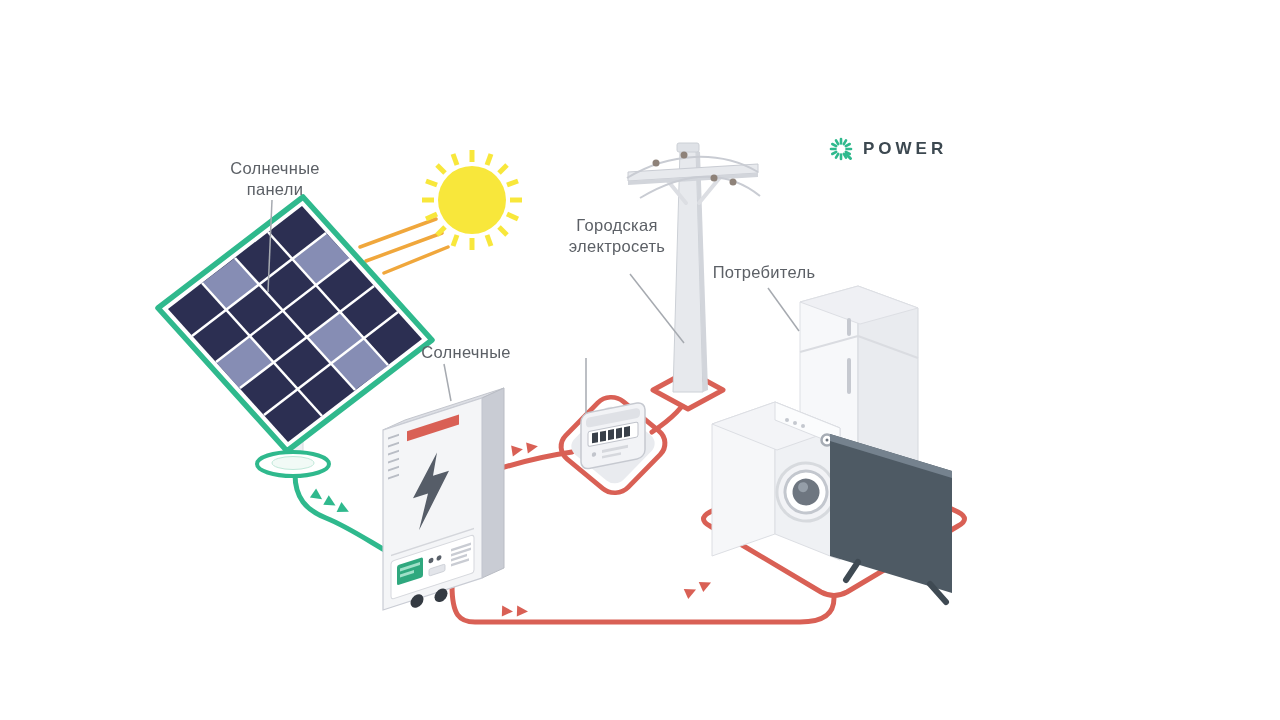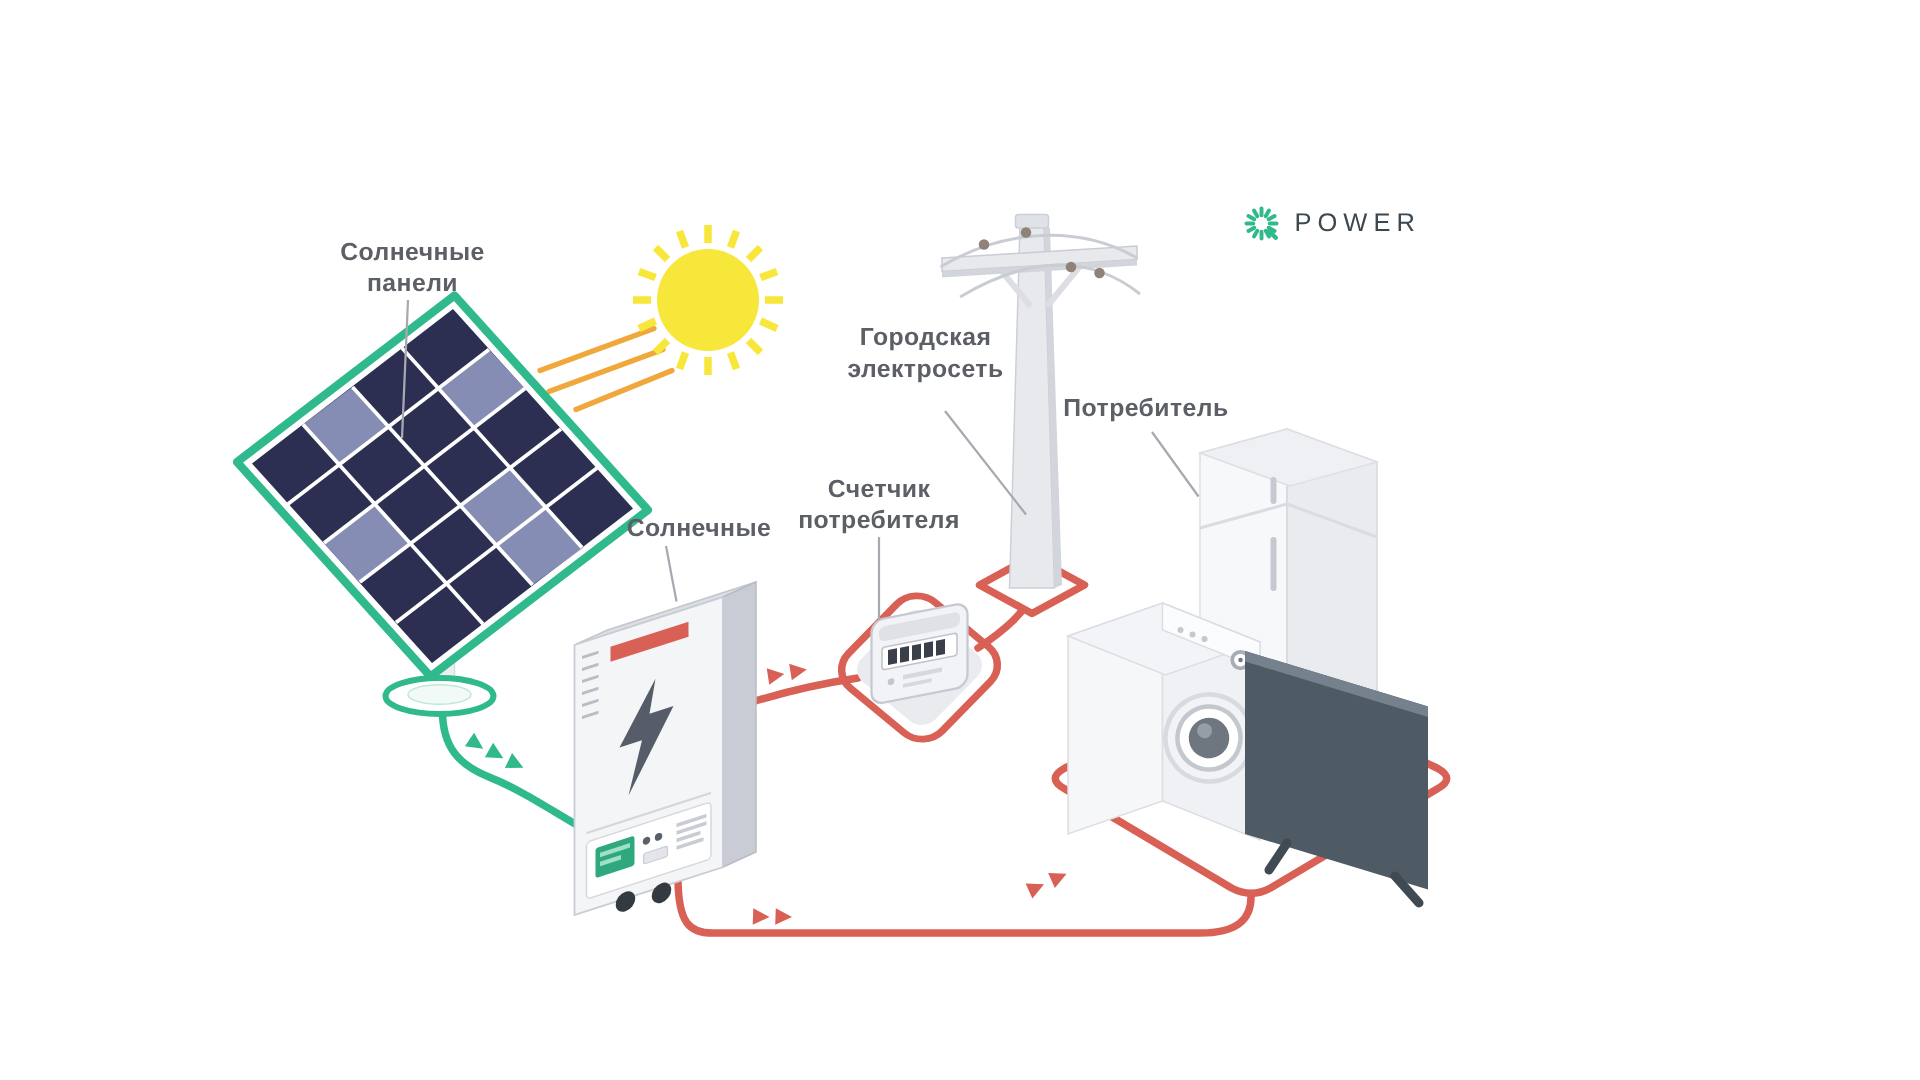--- a/index.html
+++ b/index.html
@@ -5,24 +5,24 @@
   :root{
     --green:#2fb98d; --red:#d96055; --sun-yellow:#f8e73b; --ray-orange:#f0a73c;
     --panel-cell-dark:#2c2f52; --panel-cell-light:#9098bf; --tv-screen:#4e5a64;
     --label-text:#5c6066; --logo-text:#3c4850;
   }
   html,body{margin:0;padding:0;background:#fff}
   .stage{position:relative;width:1280px;height:720px;background:#ffffff;overflow:hidden;
          font-family:"Liberation Sans",sans-serif}
   svg.scene{position:absolute;left:0;top:0}
   .label{position:absolute;transform:translateX(-50%);text-align:center;
-         font-size:16.5px;font-weight:700;letter-spacing:.3px;line-height:1.28;
+         font-size:16.5px;font-weight:400;letter-spacing:.3px;line-height:1.28;
          color:var(--label-text);white-space:pre-line}
   .logo{position:absolute;left:826px;top:134px;display:flex;align-items:center;gap:7px}
-  .logo-text{font-size:17px;font-weight:400;letter-spacing:4px;color:var(--logo-text)}
+  .logo-text{font-size:17px;font-weight:700;letter-spacing:4px;color:var(--logo-text)}
 </style>
 </head>
 <body>
 
 <div class="stage">
 
 <svg class="scene" width="1280" height="720" viewBox="0 0 1280 720">
 
   <g>
     <line x1="436" y1="219" x2="360" y2="247" style="stroke:var(--ray-orange)" stroke-width="3.5" stroke-linecap="round"></line>
@@ -215,22 +215,20 @@
     <line x1="444" y1="364" x2="451" y2="401"></line>
     <line x1="586" y1="358" x2="586" y2="413"></line>
     <line x1="630" y1="274" x2="684" y2="343"></line>
     <line x1="768" y1="288" x2="799" y2="331"></line>
   </g>
 </svg>
 
 <div class="label" style="left:275px;top:158px">Солнечные
 панели</div>
 <div class="label" style="left:466px;top:342px">Солнечные</div>
-<div class="label" style="left:586px;top:316px">Счетчик
-потребителя</div>
 <div class="label" style="left:617px;top:215px">Городская
 электросеть</div>
 <div class="label" style="left:764px;top:262px">Потребитель</div>
 
 <div class="logo">
   <svg width="30" height="30" viewBox="0 0 30 30">
     <g style="stroke:var(--green)" stroke-width="2.6" stroke-linecap="round">
       <line x1="20.5" y1="15" x2="25" y2="15"></line>
           <line x1="19.8" y1="17.8" x2="23.7" y2="20"></line>
       <line x1="17.8" y1="19.8" x2="20" y2="23.7"></line>

